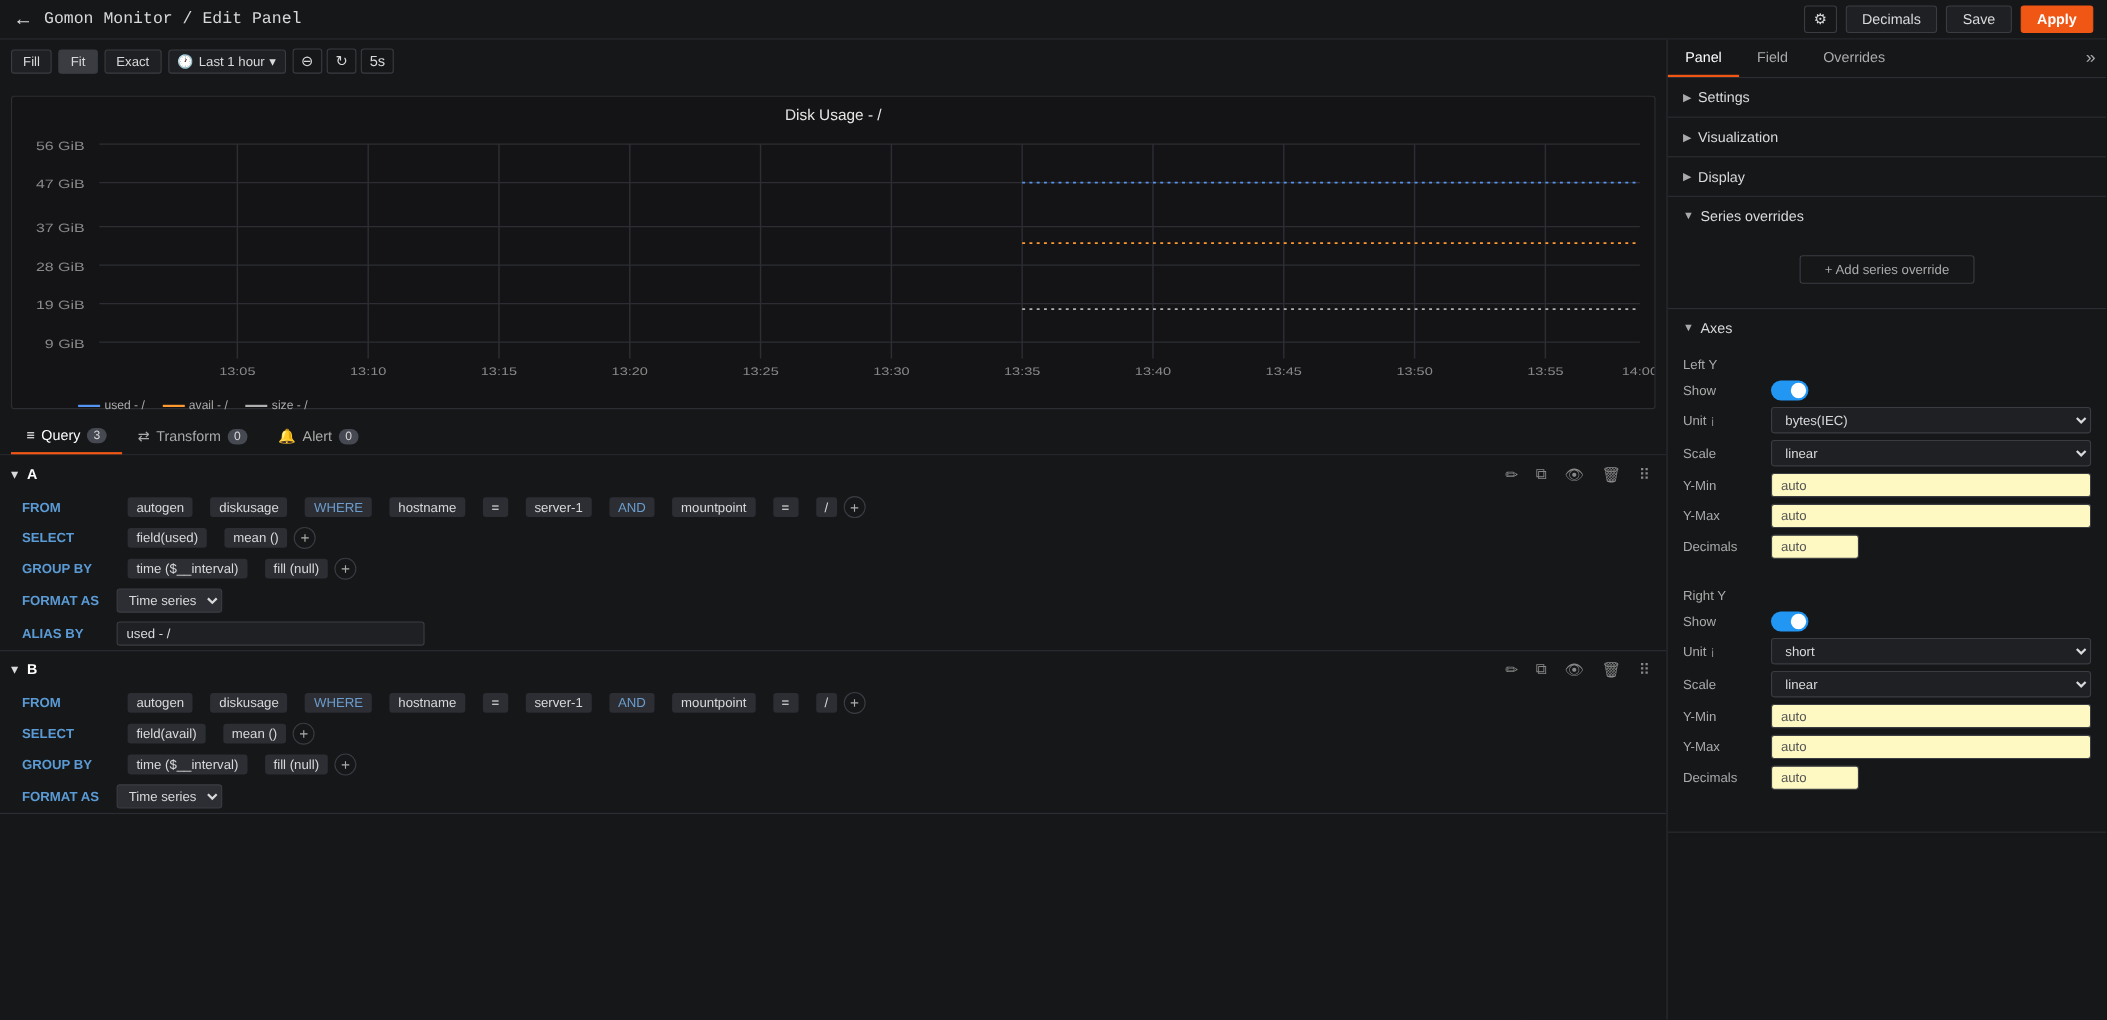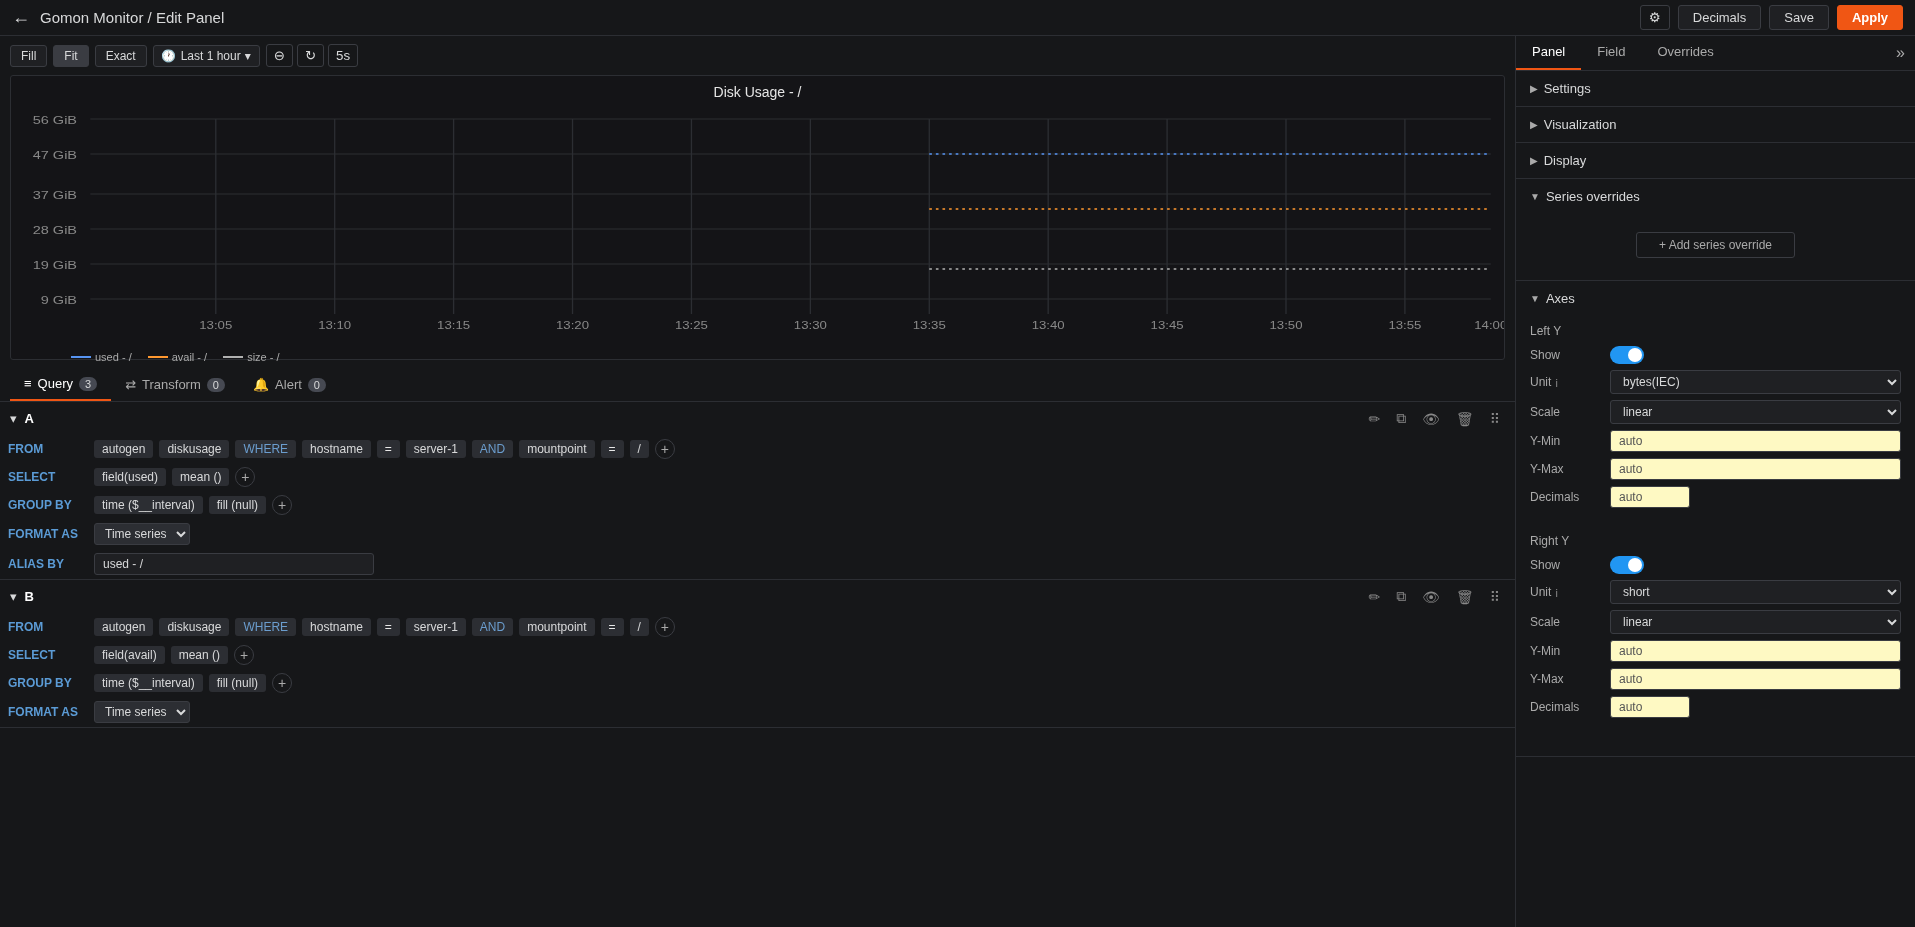--- a/index.html
+++ b/index.html
@@ -2,34 +2,34 @@
 <html><head>
   <meta charset="utf-8">
   <style>
     * { box-sizing: border-box; margin: 0; padding: 0; }
     body { background: #161719; color: #d8d9da; font-family: 'Helvetica Neue', Arial, sans-serif; font-size: 13px; overflow: hidden; width: 1915px; height: 927px; }
 
     
     .topbar { background: #161719; height: 36px; display: flex; align-items: center; padding: 0 12px; border-bottom: 1px solid #2c2e33; }
     .topbar-left { display: flex; align-items: center; gap: 10px; flex: 1; }
     .back-btn { background: none; border: none; color: #d8d9da; cursor: pointer; font-size: 18px; }
-    .topbar-title { color: #d8d9da; font-size: 15px; }
+    .topbar-title { color: #d8d9da; font-size: 15px; font-family: Liberation Mono, monospace; }
     .topbar-right { display: flex; align-items: center; gap: 8px; }
     .topbar-btn { background: #1f2023; border: 1px solid #3a3c42; color: #d8d9da; padding: 4px 14px; border-radius: 3px; cursor: pointer; font-size: 13px; }
     .topbar-btn.apply { background: #f05614; border-color: #f05614; color: #fff; font-weight: 600; }
     .gear-btn { background: none; border: 1px solid #3a3c42; color: #d8d9da; padding: 4px 8px; border-radius: 3px; cursor: pointer; }
 
     
     .main-layout { display: flex; height: calc(927px - 36px); }
     .left-panel { flex: 1; display: flex; flex-direction: column; overflow: hidden; }
     .right-panel { width: 400px; background: #161719; border-left: 1px solid #2c2e33; display: flex; flex-direction: column; overflow-y: auto; }
 
     
     .chart-area { background: #161719; padding: 8px 10px; flex: 0 0 auto; }
-    .chart-toolbar { display: flex; align-items: center; gap: 6px; margin-bottom: 8px; }
+    .chart-toolbar { display: flex; align-items: center; gap: 6px; margin-bottom: 20px; }
     .chart-btn { background: #1f2023; border: 1px solid #3a3c42; color: #d8d9da; padding: 3px 10px; border-radius: 3px; cursor: pointer; font-size: 12px; }
     .chart-btn.active { background: #3a3c42; }
     .time-picker { display: flex; align-items: center; gap: 4px; background: #1f2023; border: 1px solid #3a3c42; border-radius: 3px; padding: 3px 8px; cursor: pointer; font-size: 12px; }
     .chart-icons { display: flex; align-items: center; gap: 4px; }
     .icon-btn { background: none; border: 1px solid #3a3c42; color: #d8d9da; padding: 3px 7px; border-radius: 3px; cursor: pointer; }
 
     .chart-container { background: #141417; border: 1px solid #2c2e33; border-radius: 3px; position: relative; height: 285px; }
     .chart-title { text-align: center; color: #e5e5e5; font-size: 14px; padding: 8px 0 4px; }
 
     
@@ -46,23 +46,23 @@
     .query-tab.active { color: #fff; border-bottom: 2px solid #f05614; }
     .tab-badge { background: #464952; color: #d8d9da; border-radius: 10px; padding: 1px 6px; font-size: 11px; }
 
     
     .query-section { border-bottom: 1px solid #2c2e33; }
     .query-header { display: flex; align-items: center; padding: 6px 10px; cursor: pointer; gap: 8px; }
     .query-header-label { font-weight: 600; color: #fff; font-size: 13px; }
     .query-header-actions { margin-left: auto; display: flex; gap: 6px; }
     .q-action-btn { background: none; border: none; color: #888; cursor: pointer; font-size: 14px; padding: 2px 5px; }
 
-    .query-row { display: flex; align-items: center; padding: 4px 10px 4px 8px; gap: 6px; flex-wrap: wrap; }
+    .query-row { display: flex; align-items: center; padding: 4px 10px 4px 20px; gap: 6px; flex-wrap: wrap; }
     .row-label { color: #5b9bd5; font-size: 12px; font-weight: 600; min-width: 80px; }
-    .query-tag { background: #2c2e33; color: #d8d9da; padding: 2px 8px; border-radius: 3px; font-size: 12px; cursor: default; }
+    .query-tag { background: #2c2e33; color: #d8d9da; padding: 2px 8px; border-radius: 3px; font-size: 12px; cursor: default; margin-left: 10px; }
     .query-tag.keyword { background: #2c2e33; color: #6b9dce; }
     .query-tag.eq { background: #2c2e33; color: #e8e8e8; }
     .add-btn { background: none; border: 1px solid #3a3c42; color: #aaa; width: 20px; height: 20px; border-radius: 50%; cursor: pointer; font-size: 14px; display: flex; align-items: center; justify-content: center; }
 
     .format-select { background: #2c2e33; border: 1px solid #3a3c42; color: #d8d9da; padding: 2px 6px; border-radius: 3px; font-size: 12px; cursor: pointer; }
     .alias-input { background: #1f2023; border: 1px solid #3a3c42; color: #d8d9da; padding: 3px 8px; border-radius: 3px; font-size: 12px; flex: 1; max-width: 280px; }
 
     
     .rp-tabs { display: flex; border-bottom: 1px solid #2c2e33; }
     .rp-tab { padding: 8px 16px; cursor: pointer; color: #aaa; font-size: 13px; border-bottom: 2px solid transparent; }

